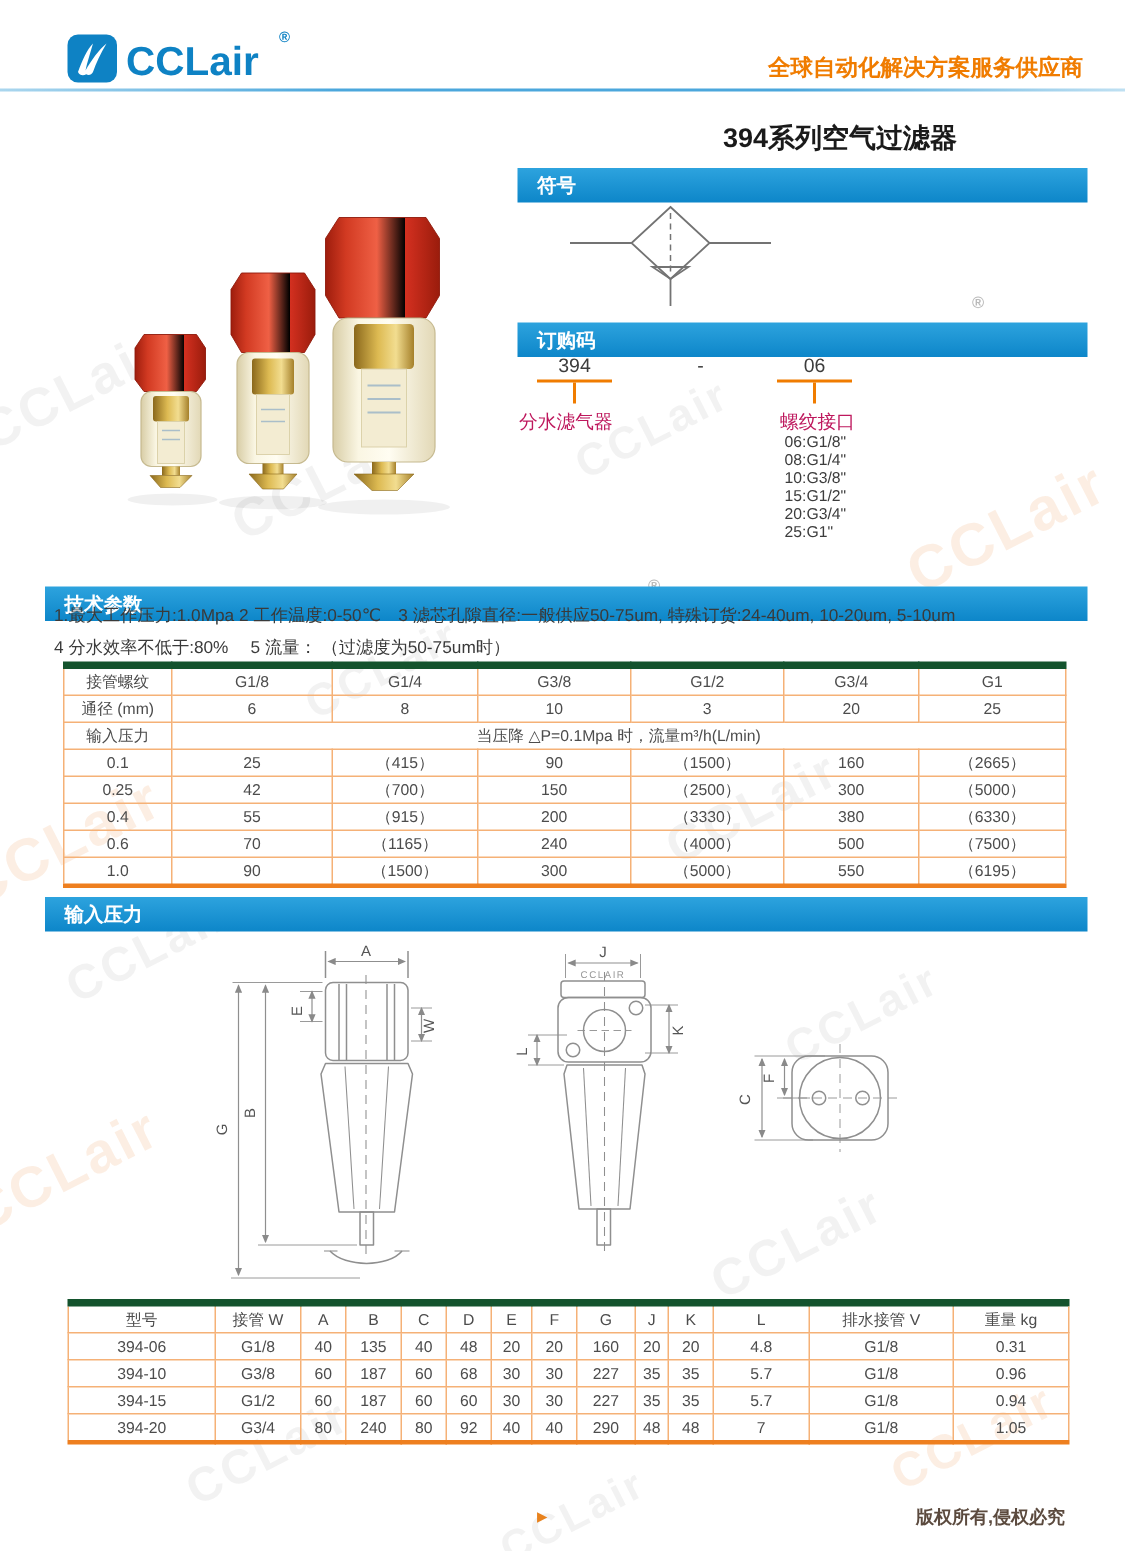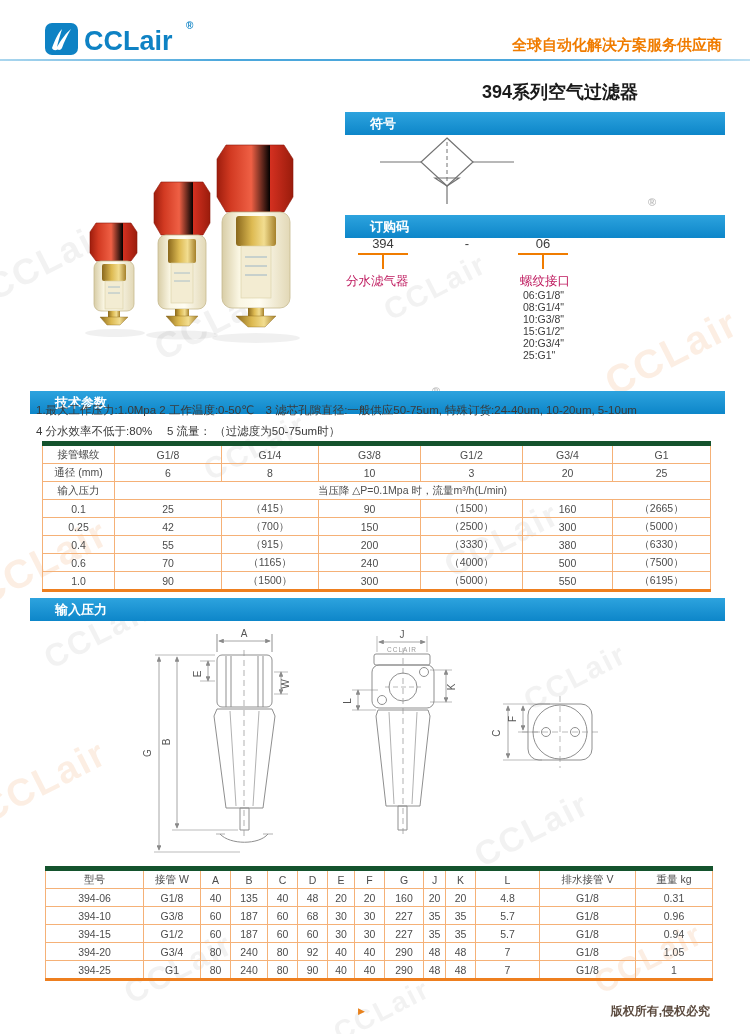--- a/index.html
+++ b/index.html
@@ -14,21 +14,21 @@
   .logo-box{position:absolute;left:45px;top:23px;width:33px;height:32px;background:#0e82c4;border-radius:7px;}
   .brand{position:absolute;left:84px;top:26px;font-size:27px;font-weight:bold;color:#0e82c4;letter-spacing:0px;}
   .brand-reg{position:absolute;left:186px;top:20px;font-size:10px;color:#0e82c4;font-weight:bold;}
   .slogan{position:absolute;right:28px;top:36px;font-size:15px;font-weight:bold;color:#f07c00;}
   .hdr-line{position:absolute;left:0;top:59px;width:750px;height:2px;
             background:linear-gradient(to right,#aad6ee,#4ba7dc 30%,#4ba7dc 70%,#bfe0f2);}
   .page-title{position:absolute;left:440px;top:80px;width:240px;text-align:center;
               font-size:18px;font-weight:bold;color:#1a1a1a;}
   
   .secbar{position:absolute;height:23px;background:linear-gradient(#2da3de,#0d86c9);
-          color:#ffffff;font-size:13px;font-weight:bold;line-height:23px;padding-left:25px;box-sizing:border-box;}
+          color:#ffffff;font-size:13px;font-weight:bold;line-height:23px;padding-left:13px;box-sizing:border-box;}
   .bar-symbol{left:345px;top:112px;width:380px;}
   .bar-order{left:345px;top:215px;width:380px;}
   .bar-tech{left:30px;top:391px;width:695px;}
   .bar-dims{left:30px;top:598px;width:695px;}
   
   .ocode{position:absolute;font-size:13px;color:#3c3c3c;text-align:center;width:50px;}
   .oline{position:absolute;height:2px;background:#f07c00;}
   .ovline{position:absolute;width:2px;background:#f07c00;}
   .olabel{position:absolute;font-size:12.5px;color:#be185d;}
   .oopts{position:absolute;font-size:10.5px;color:#3c3c3c;line-height:12px;}
@@ -445,36 +445,20 @@
           <td>92</td>
           <td>40</td>
           <td>40</td>
           <td>290</td>
           <td>48</td>
           <td>48</td>
           <td>7</td>
           <td>G1/8</td>
           <td>1.05</td>
         </tr>
-        <tr>
-          <td>394-25</td>
-          <td>G1</td>
-          <td>80</td>
-          <td>240</td>
-          <td>80</td>
-          <td>90</td>
-          <td>40</td>
-          <td>40</td>
-          <td>290</td>
-          <td>48</td>
-          <td>48</td>
-          <td>7</td>
-          <td>G1/8</td>
-          <td>1</td>
-        </tr>
       </tbody>
   </table>
 
   <span class="pgnum-tri">▶</span>
   <span class="pgnum">G-28</span>
   <span class="copyright">版权所有,侵权必究</span>
 
 </div>
 
 </body></html>

